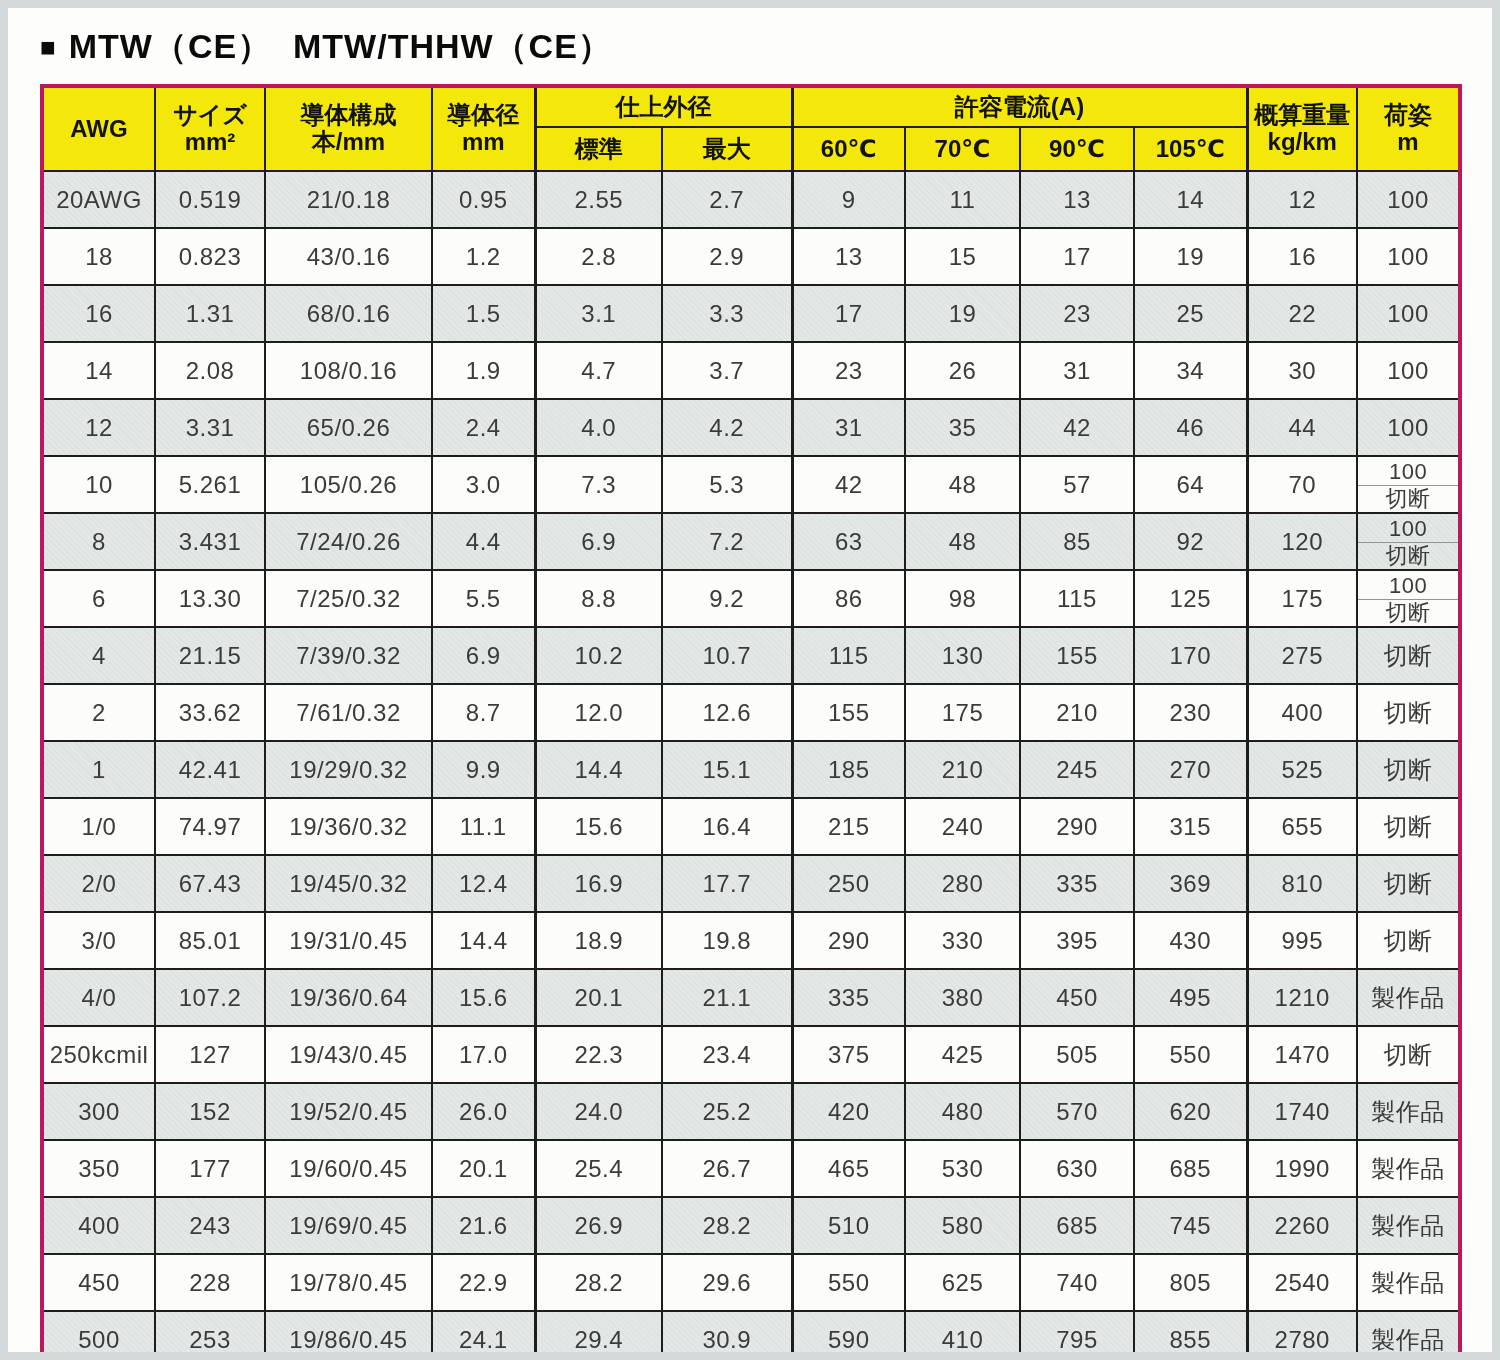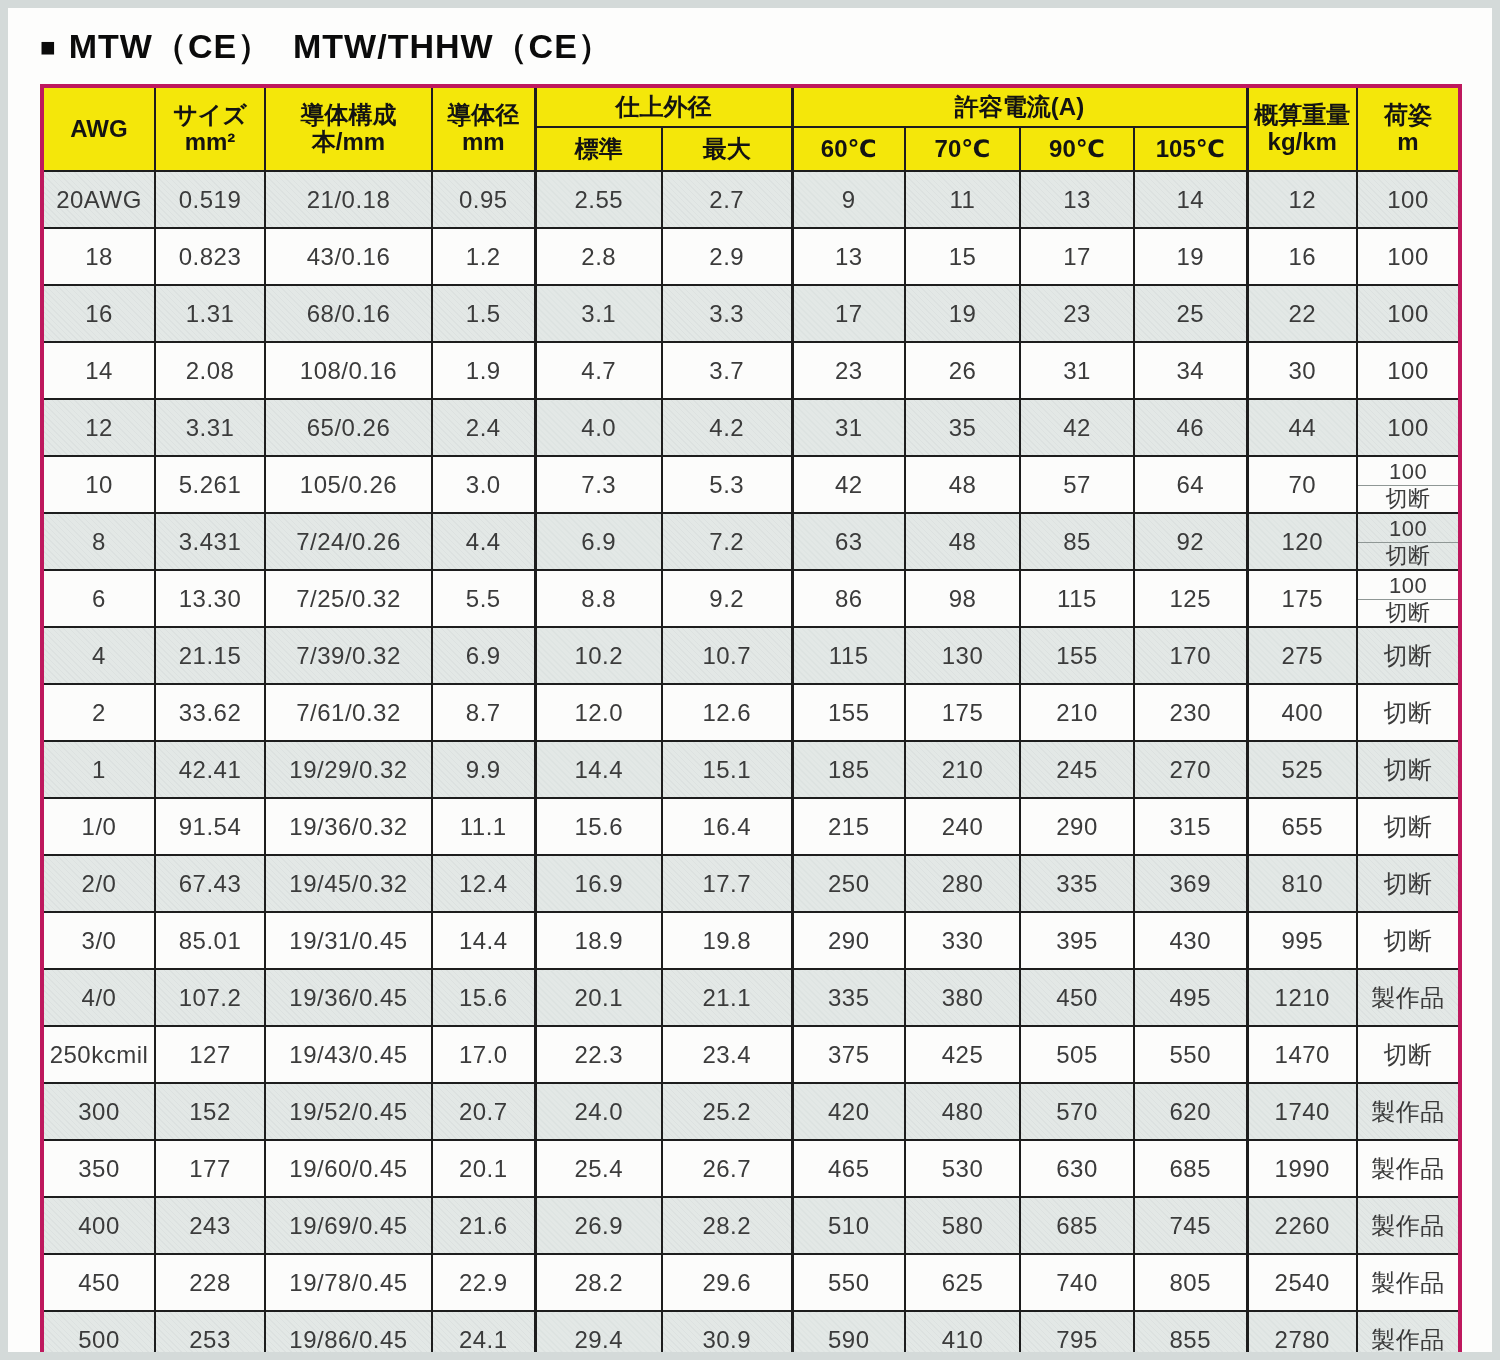--- a/index.html
+++ b/index.html
@@ -302,21 +302,21 @@
           <td>15.1</td>
           <td class="group-sep">185</td>
           <td>210</td>
           <td>245</td>
           <td>270</td>
           <td class="group-sep">525</td>
           <td>切断</td>
         </tr>
         <tr>
           <td>1/0</td>
-          <td>91.54</td>
+          <td>74.97</td>
           <td>19/36/0.32</td>
           <td>11.1</td>
           <td class="group-sep">15.6</td>
           <td>16.4</td>
           <td class="group-sep">215</td>
           <td>240</td>
           <td>290</td>
           <td>315</td>
           <td class="group-sep">655</td>
           <td>切断</td>
@@ -345,21 +345,21 @@
           <td class="group-sep">290</td>
           <td>330</td>
           <td>395</td>
           <td>430</td>
           <td class="group-sep">995</td>
           <td>切断</td>
         </tr>
         <tr class="shaded">
           <td>4/0</td>
           <td>107.2</td>
-          <td>19/36/0.45</td>
+          <td>19/36/0.64</td>
           <td>15.6</td>
           <td class="group-sep">20.1</td>
           <td>21.1</td>
           <td class="group-sep">335</td>
           <td>380</td>
           <td>450</td>
           <td>495</td>
           <td class="group-sep">1210</td>
           <td>製作品</td>
         </tr>
@@ -374,21 +374,21 @@
           <td>425</td>
           <td>505</td>
           <td>550</td>
           <td class="group-sep">1470</td>
           <td>切断</td>
         </tr>
         <tr class="shaded">
           <td>300</td>
           <td>152</td>
           <td>19/52/0.45</td>
-          <td>20.7</td>
+          <td>26.0</td>
           <td class="group-sep">24.0</td>
           <td>25.2</td>
           <td class="group-sep">420</td>
           <td>480</td>
           <td>570</td>
           <td>620</td>
           <td class="group-sep">1740</td>
           <td>製作品</td>
         </tr>
         <tr>

